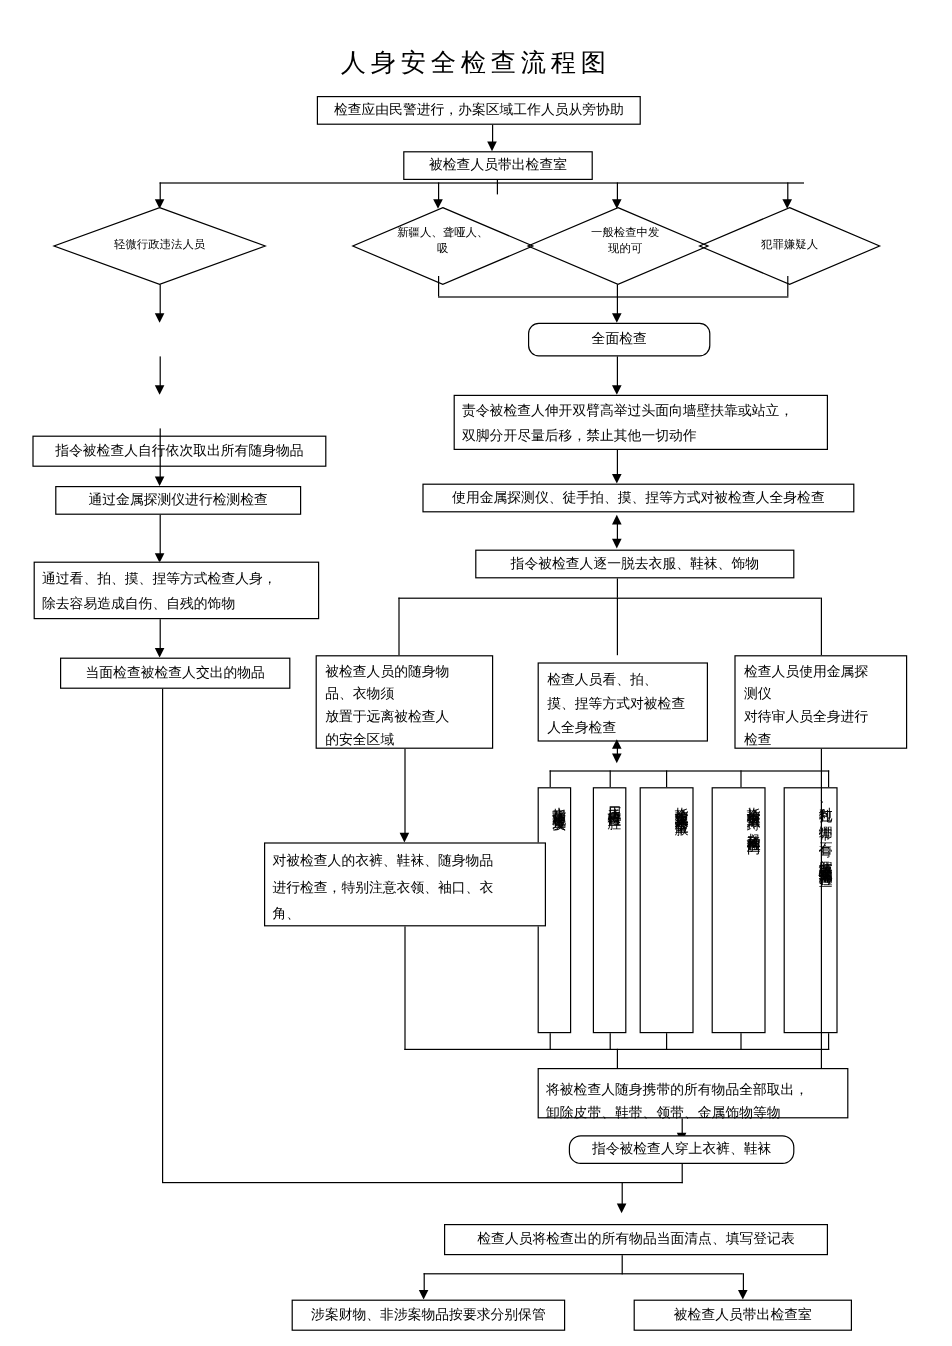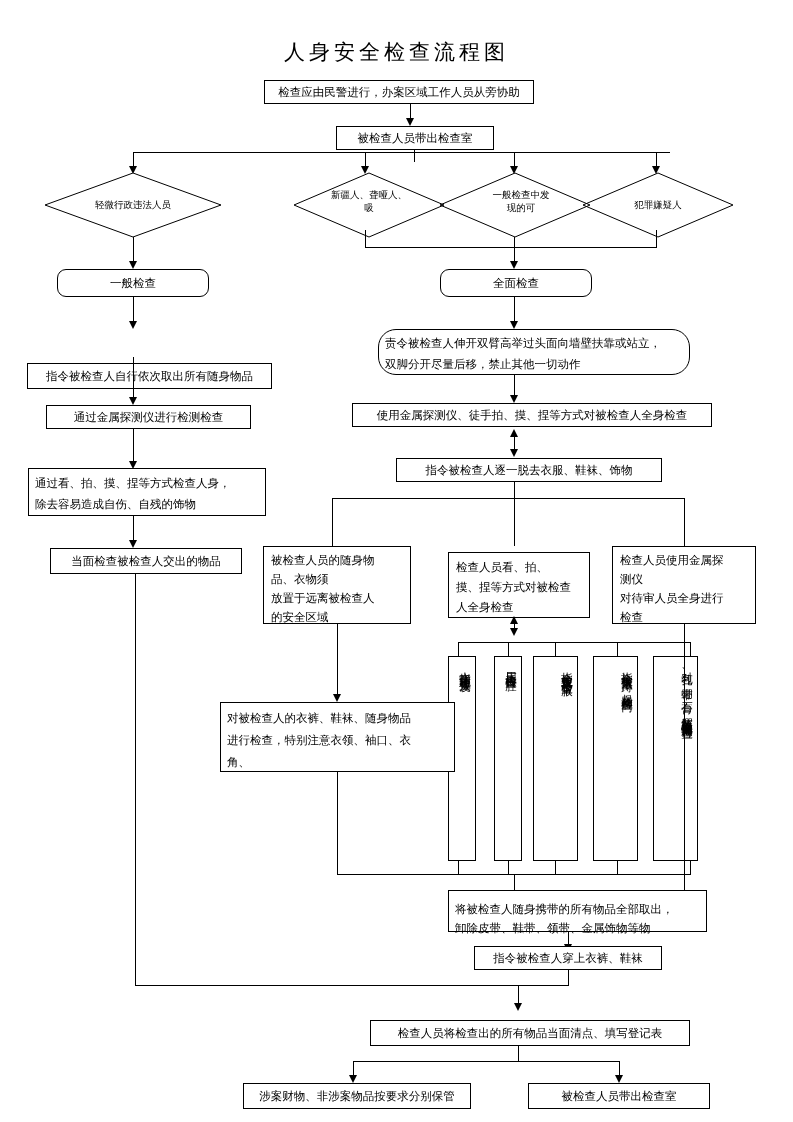--- a/index.html
+++ b/index.html
@@ -186,21 +186,20 @@
 
   <div class="ln-v" style="left:133px; top:237px; height:26px;"></div>
   <div class="arrow-d" style="left:129px; top:261px;"></div>
 
   <div class="ln-v" style="left:365px; top:230px; height:17px;"></div>
   <div class="ln-v" style="left:656px; top:230px; height:17px;"></div>
   <div class="ln-h" style="left:365px; top:247px; width:292px;"></div>
   <div class="ln-v" style="left:514px; top:237px; height:26px;"></div>
   <div class="arrow-d" style="left:510px; top:261px;"></div>
 
-  <div class="box rounded" style="left:57px; top:269px; width:152px; height:28px;">一般检查</div>
   <div class="box rounded" style="left:440px; top:269px; width:152px; height:28px;">全面检查</div>
 
   <div class="ln-v" style="left:133px; top:297px; height:26px;"></div>
   <div class="arrow-d" style="left:129px; top:321px;"></div>
 
   <div class="ln-v" style="left:514px; top:297px; height:26px;"></div>
   <div class="arrow-d" style="left:510px; top:321px;"></div>
 
   <div class="box" style="left:27px; top:331px; width:245px; height:26px;margin-top:32px;">指令被检查人自行依次取出所有随身物品</div>
 
@@ -215,21 +214,21 @@
   <div class="box left-align" style="left:28px; top:468px; width:238px; height:48px; line-height:21px; padding-top:4px;">通过看、拍、摸、捏等方式检查人身，
 除去容易造成自伤、自残的饰物</div>
 
   <div class="ln-v" style="left:133px; top:516px; height:26px;"></div>
   <div class="arrow-d" style="left:129px; top:540px;"></div>
 
   <div class="box" style="left:50px; top:548px; width:192px; height:26px;">当面检查被检查人交出的物品</div>
 
   <div class="ln-v" style="left:135px; top:574px; height:411px;"></div>
 
-  <div class="box left-align" style="left:378px; top:329px; width:312px; height:46px; line-height:21px; padding-top:3px;border-radius:18px;">责令被检查人伸开双臂高举过头面向墙壁扶靠或站立，
+  <div class="box left-align" style="left:378px; top:329px; width:312px; height:46px; line-height:21px; padding-top:3px;">责令被检查人伸开双臂高举过头面向墙壁扶靠或站立，
 双脚分开尽量后移，禁止其他一切动作</div>
 
   <div class="ln-v" style="left:514px; top:375px; height:22px;"></div>
   <div class="arrow-d" style="left:510px; top:395px;"></div>
 
   <div class="box" style="left:352px; top:403px; width:360px; height:24px;">使用金属探测仪、徒手拍、摸、捏等方式对被检查人全身检查</div>
 
   <div class="arrow-u" style="left:510px; top:429px;"></div>
   <div class="ln-v" style="left:514px; top:435px; height:16px;"></div>
   <div class="arrow-d" style="left:510px; top:449px;"></div>
@@ -292,21 +291,21 @@
   <div class="ln-v" style="left:337px; top:772px; height:103px;"></div>
 
   <div class="ln-v" style="left:514px; top:874px; height:16px;"></div>
 
   <div class="box left-align" style="left:448px; top:890px; width:259px; height:42px; line-height:19px; padding-top:9px;">将被检查人随身携带的所有物品全部取出，
 卸除皮带、鞋带、领带、金属饰物等物</div>
 
   <div class="ln-v" style="left:568px; top:932px; height:14px;"></div>
   <div class="arrow-d" style="left:564px; top:944px;"></div>
 
-  <div class="box" style="left:474px; top:946px; width:188px; height:24px;">指令被检查人穿上衣裤、鞋袜</div>
+  <div class="box" style="left:474px; top:946px; width:188px; height:24px;border-radius:10px;">指令被检查人穿上衣裤、鞋袜</div>
 
   <div class="ln-v" style="left:568px; top:970px; height:16px;"></div>
 
   <div class="ln-h" style="left:135px; top:985px; width:434px;"></div>
   <div class="ln-v" style="left:518px; top:985px; height:20px;"></div>
   <div class="arrow-d" style="left:514px; top:1003px;"></div>
 
   <div class="box" style="left:370px; top:1020px; width:320px; height:26px;">检查人员将检查出的所有物品当面清点、填写登记表</div>
 
   <div class="ln-v" style="left:518px; top:1046px; height:16px;"></div>

